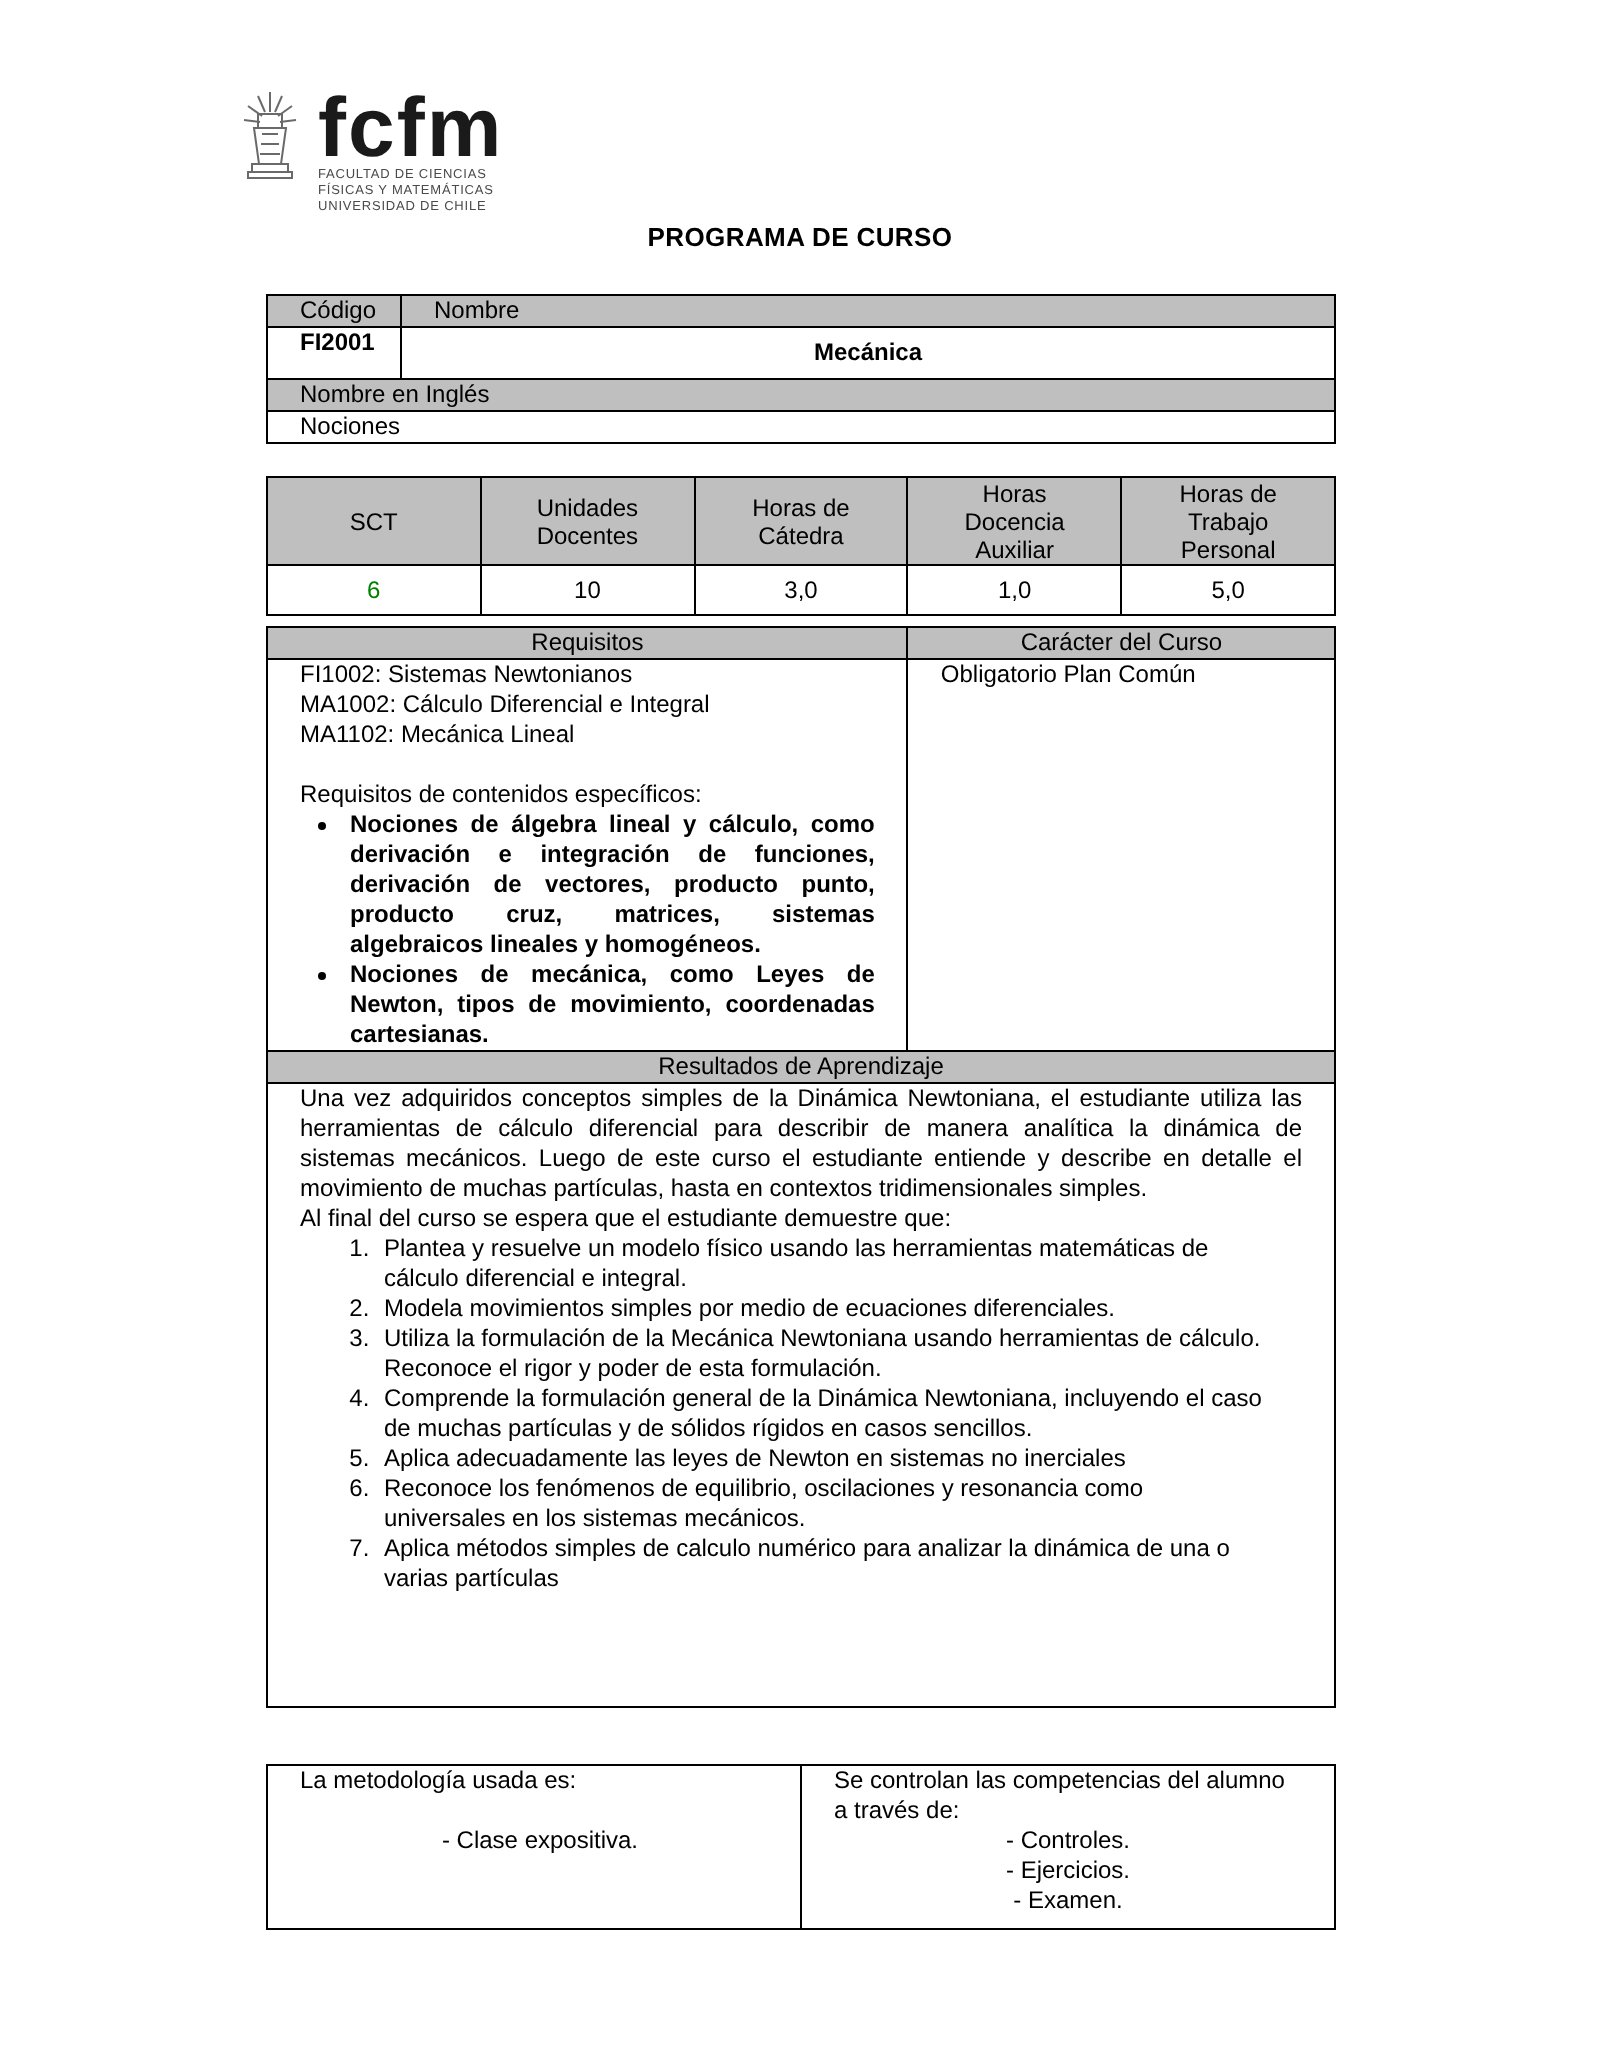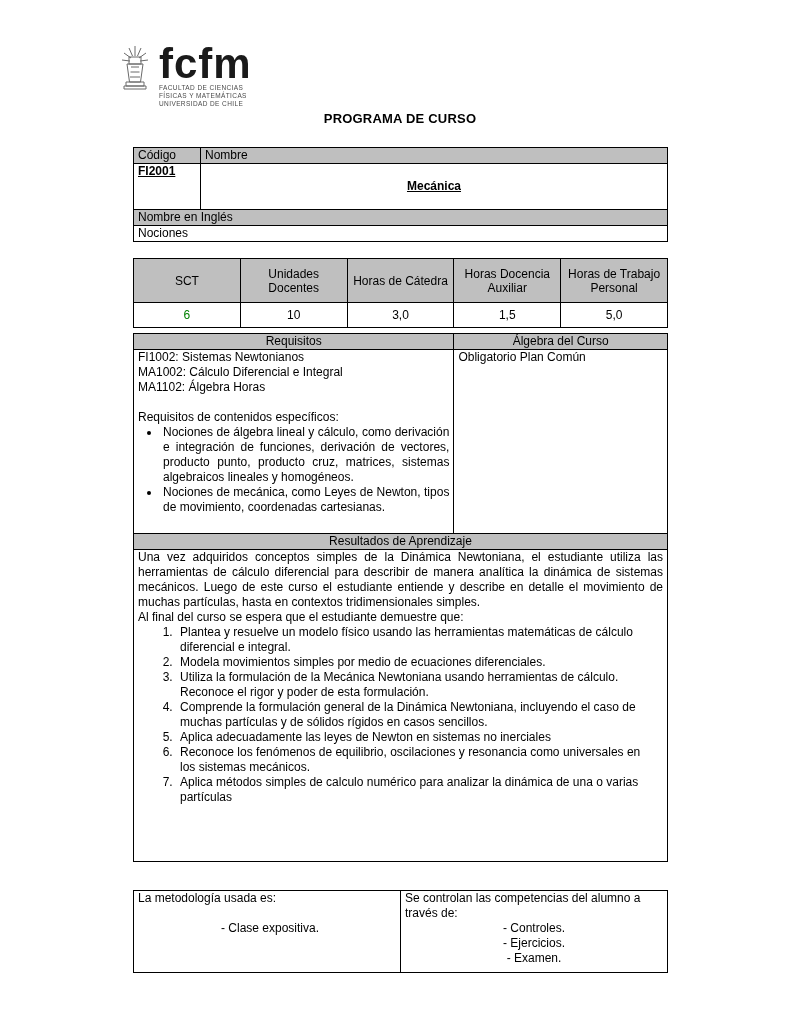--- a/index.html
+++ b/index.html
@@ -24,41 +24,41 @@
 
   
   .title {
     position:absolute; top:111px; left:0; width:800px; text-align:center;
     font-size:13px; font-weight:bold; letter-spacing:0.2px;
   }
 
   
   .content { position:absolute; left:133px; top:147px; width:535px; }
   table.tbl { border-collapse:collapse; width:100%; font-size:12px; table-layout:fixed; }
-  table.tbl td { border:1px solid #000; padding:0 4px; vertical-align:top; line-height:15px; }
+  table.tbl td { border:1px solid #000; padding:0 16px; vertical-align:top; line-height:15px; }
   tr.hdr td { background:var(--header_gray,#bfbfbf); height:15px; }
   .bold { font-weight:bold; }
   .center { text-align:center; }
   .mid { vertical-align:middle !important; }
   .col-codigo { width:67px; }
-  .row-name td { height:46px;text-decoration:underline; }
+  .row-name td { height:26px; }
 
   table.hours { margin-top:16px; }
   table.hours td { text-align:center; }
   tr.hours-hdr td { height:44px; vertical-align:middle; background:var(--header_gray,#bfbfbf); line-height:14px; }
   tr.hours-vals td { height:25px; vertical-align:middle; }
   .green { color:var(--sct_green,#008000); }
 
   table.req { margin-top:5px; }
   .col-req { width:60%; }
   .req-cell { height:184px; }
   .req-cell .just, .res-cell .just { text-align:justify; }
   .spacer { height:15px; }
   .req-cell ul { margin:0 0 0 9px; padding-left:14px; text-align:justify; }
-  .req-cell ul li { padding-left:2px; }
+  .req-cell ul li { padding-left:2px;font-weight:bold; }
   .caracter-cell { height:184px; }
   .res-cell { height:312px; }
   .res-cell ol { margin:0 16px 0 22px; padding-left:16px; }
   .res-cell ol li { padding-left:4px; }
 
   table.met { margin-top:28px; }
   table.met td { width:50%; }
   .met-cell, .eval-cell { height:82px; }
   .eval-items div { text-align:center; }
 </style>
@@ -125,37 +125,37 @@
         <td>SCT</td>
         <td>Unidades Docentes</td>
         <td>Horas de Cátedra</td>
         <td>Horas Docencia Auxiliar</td>
         <td>Horas de Trabajo Personal</td>
       </tr>
       <tr class="hours-vals">
         <td class="green">6</td>
         <td>10</td>
         <td>3,0</td>
-        <td>1,5</td>
+        <td>1,0</td>
         <td>5,0</td>
       </tr>
     </tbody>
       </table>
 
     <table class="tbl req">
       <tbody>
           <tr class="hdr">
         <td class="col-req center">Requisitos</td>
-        <td class="center">Álgebra del Curso</td>
+        <td class="center">Carácter del Curso</td>
       </tr>
       <tr>
         <td class="req-cell">
           <div>FI1002: Sistemas Newtonianos</div>
           <div>MA1002: Cálculo Diferencial e Integral</div>
-          <div>MA1102: Álgebra Horas</div>
+          <div>MA1102: Mecánica Lineal</div>
           <div class="spacer"></div>
           <div>Requisitos de contenidos específicos:</div>
           <ul>
             <li>Nociones de álgebra lineal y cálculo, como derivación e integración de funciones, derivación de vectores, producto punto, producto cruz, matrices, sistemas algebraicos lineales y homogéneos.</li>
             <li>Nociones de mecánica, como Leyes de Newton, tipos de movimiento, coordenadas cartesianas.</li>
           </ul>
         </td>
         <td class="caracter-cell">Obligatorio Plan Común</td>
       </tr>
       <tr class="hdr">

